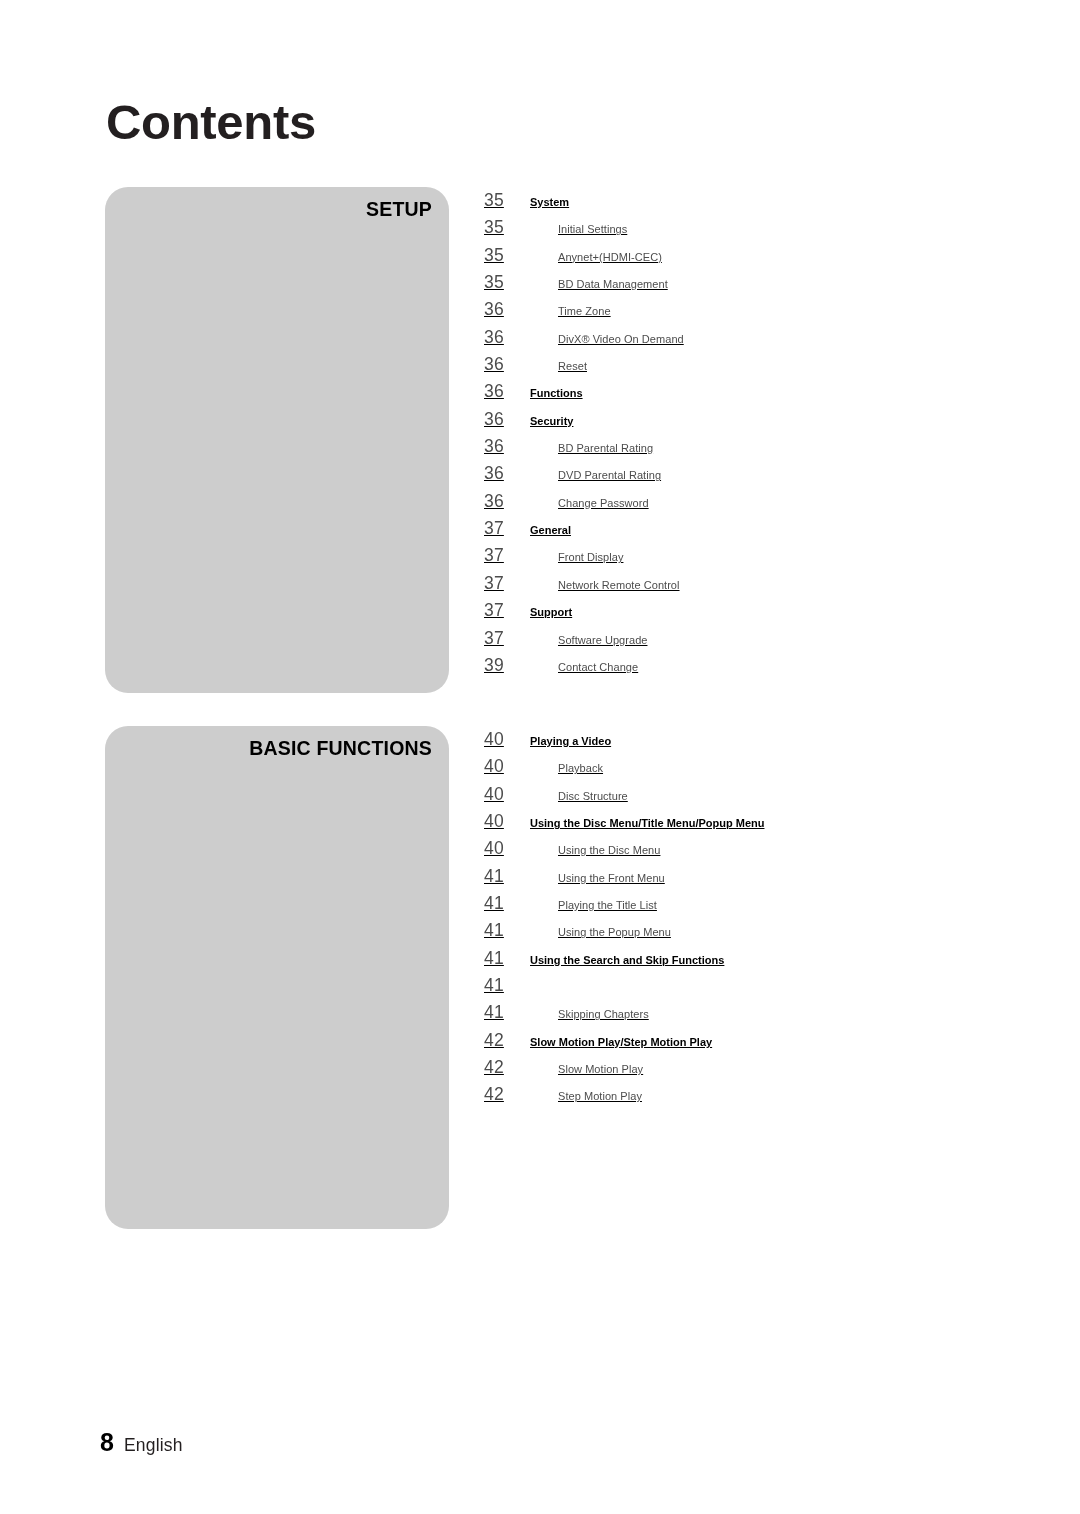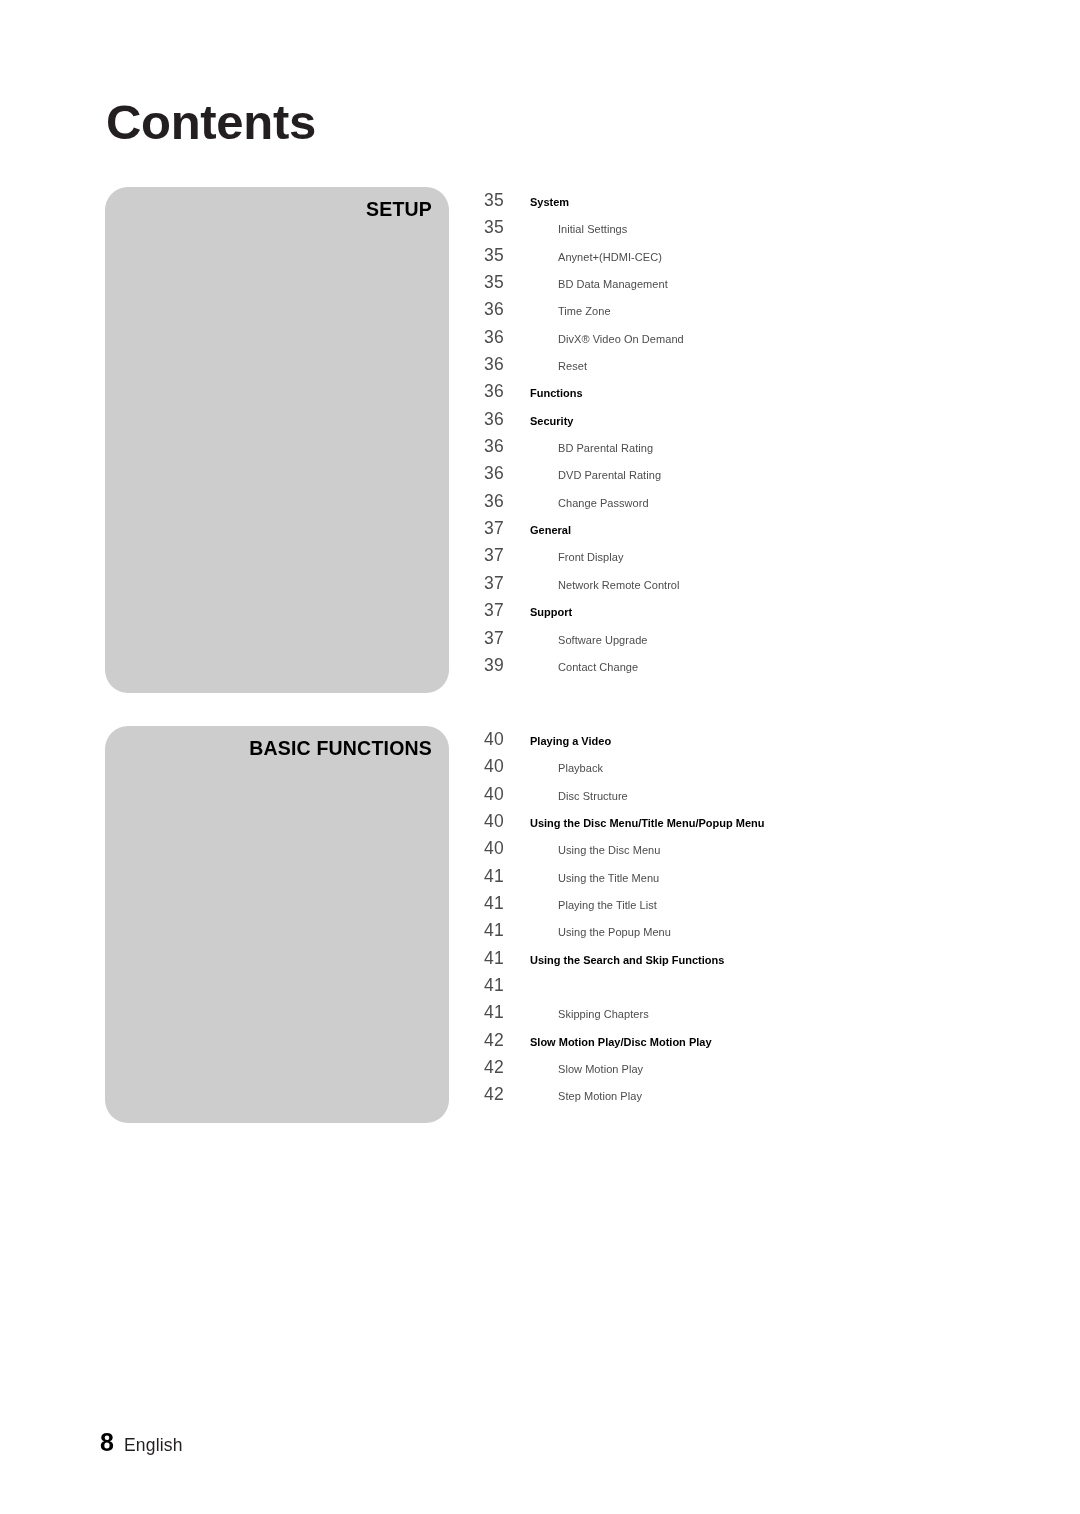--- a/index.html
+++ b/index.html
@@ -55,37 +55,38 @@
     top: 0;
     width: 344px;
     background: #cdcdcd;
     display: flex;
     justify-content: flex-end;
     align-items: flex-start;
     border-radius: 23px;
   }
 
   .section-tab--setup { height: 506px; }
-  .section-tab--basic { height: 397px; }
+  .section-tab--basic { height: 503px; }
 
   .section-label {
     font-size: 19.5px;
     font-weight: bold;
     color: #000000;
     letter-spacing: 0.2px;
     padding-top: 11px;
     padding-right: 17px;
     white-space: nowrap;
   }
 
   .entries {
     position: absolute;
     left: 379px;
     top: 0;
     width: 480px;
+    text-decoration: underline;
   }
 
   .entry {
     display: flex;
     align-items: baseline;
     height: 27.35px;
     line-height: 27.35px;
   }
 
   .entry-page {
@@ -247,21 +248,21 @@
         <div class="entry entry--heading">
           <span class="entry-page">40</span>
           <span class="entry-text">Using the Disc Menu/Title Menu/Popup Menu</span>
         </div>
         <div class="entry entry--sub">
           <span class="entry-page">40</span>
           <span class="entry-text">Using the Disc Menu</span>
         </div>
         <div class="entry entry--sub">
           <span class="entry-page">41</span>
-          <span class="entry-text">Using the Title Menu</span>
+          <span class="entry-text">Using the Front Menu</span>
         </div>
         <div class="entry entry--sub">
           <span class="entry-page">41</span>
           <span class="entry-text">Playing the Title List</span>
         </div>
         <div class="entry entry--sub">
           <span class="entry-page">41</span>
           <span class="entry-text">Using the Popup Menu</span>
         </div>
         <div class="entry entry--heading">
@@ -270,21 +271,21 @@
         </div>
         <div class="entry entry--sub">
           <span class="entry-page">41</span>
         </div>
         <div class="entry entry--sub">
           <span class="entry-page">41</span>
           <span class="entry-text">Skipping Chapters</span>
         </div>
         <div class="entry entry--heading">
           <span class="entry-page">42</span>
-          <span class="entry-text">Slow Motion Play/Disc Motion Play</span>
+          <span class="entry-text">Slow Motion Play/Step Motion Play</span>
         </div>
         <div class="entry entry--sub">
           <span class="entry-page">42</span>
           <span class="entry-text">Slow Motion Play</span>
         </div>
         <div class="entry entry--sub">
           <span class="entry-page">42</span>
           <span class="entry-text">Step Motion Play</span>
         </div>
       </div>

